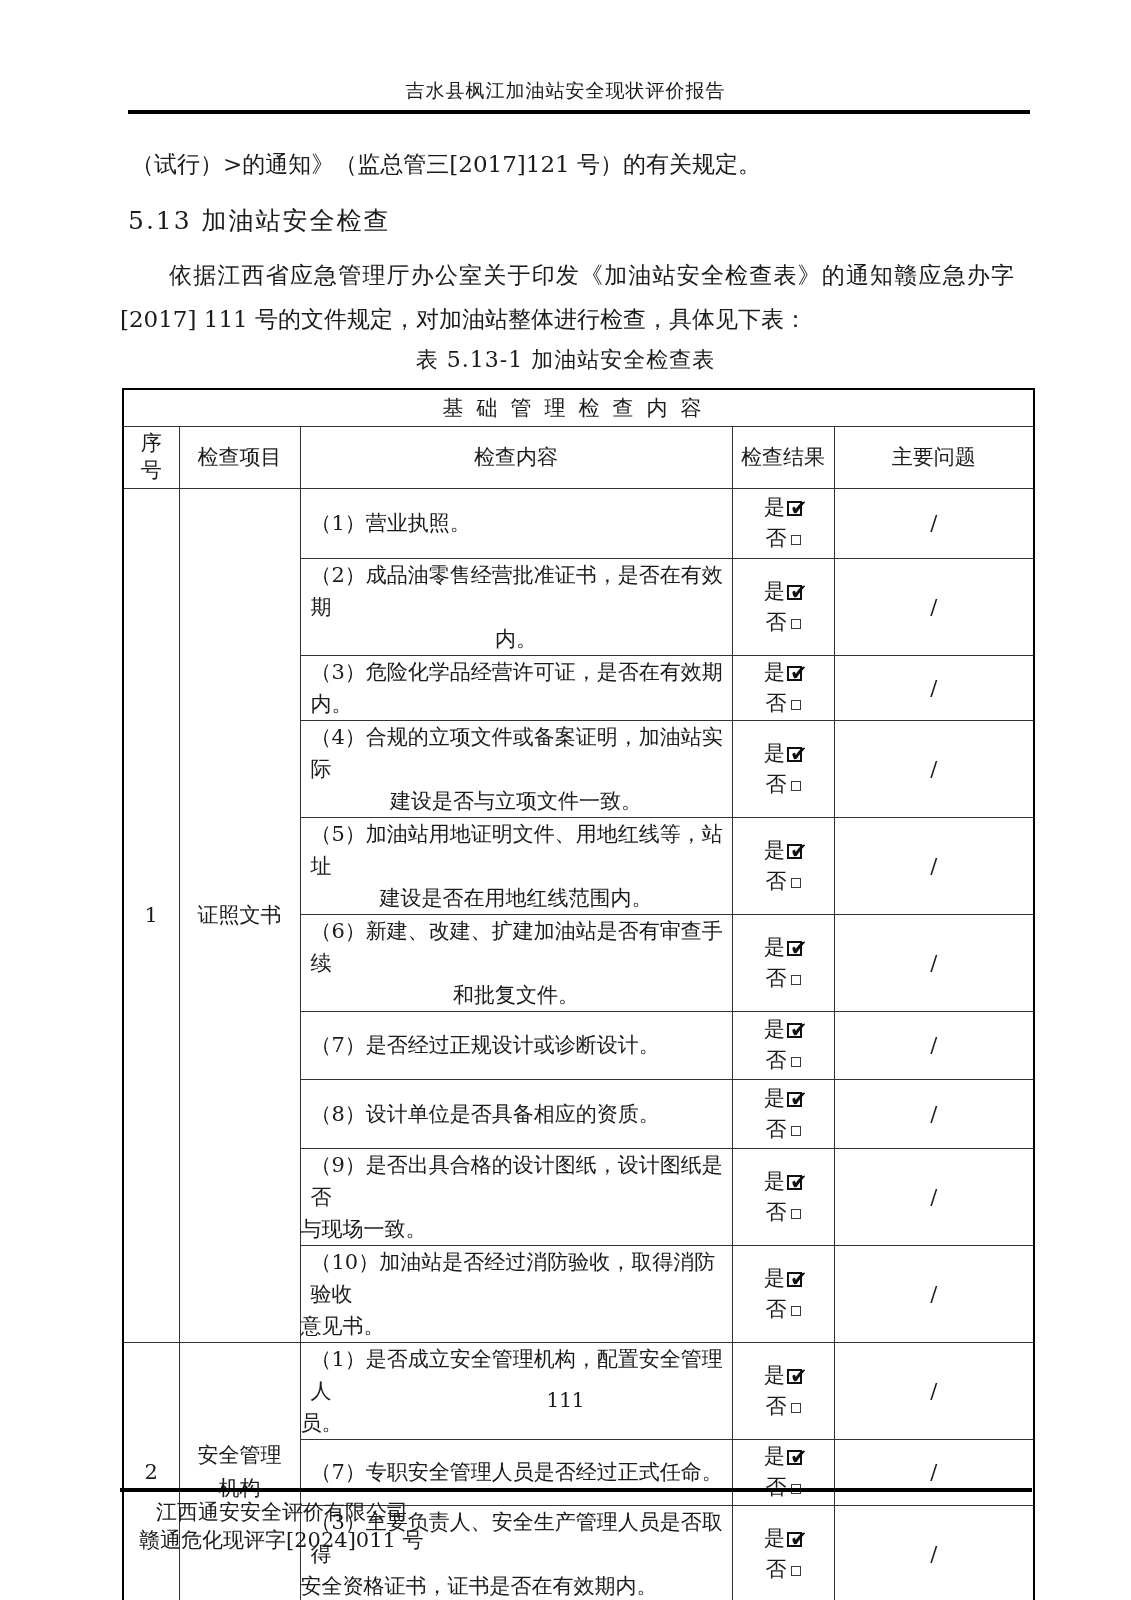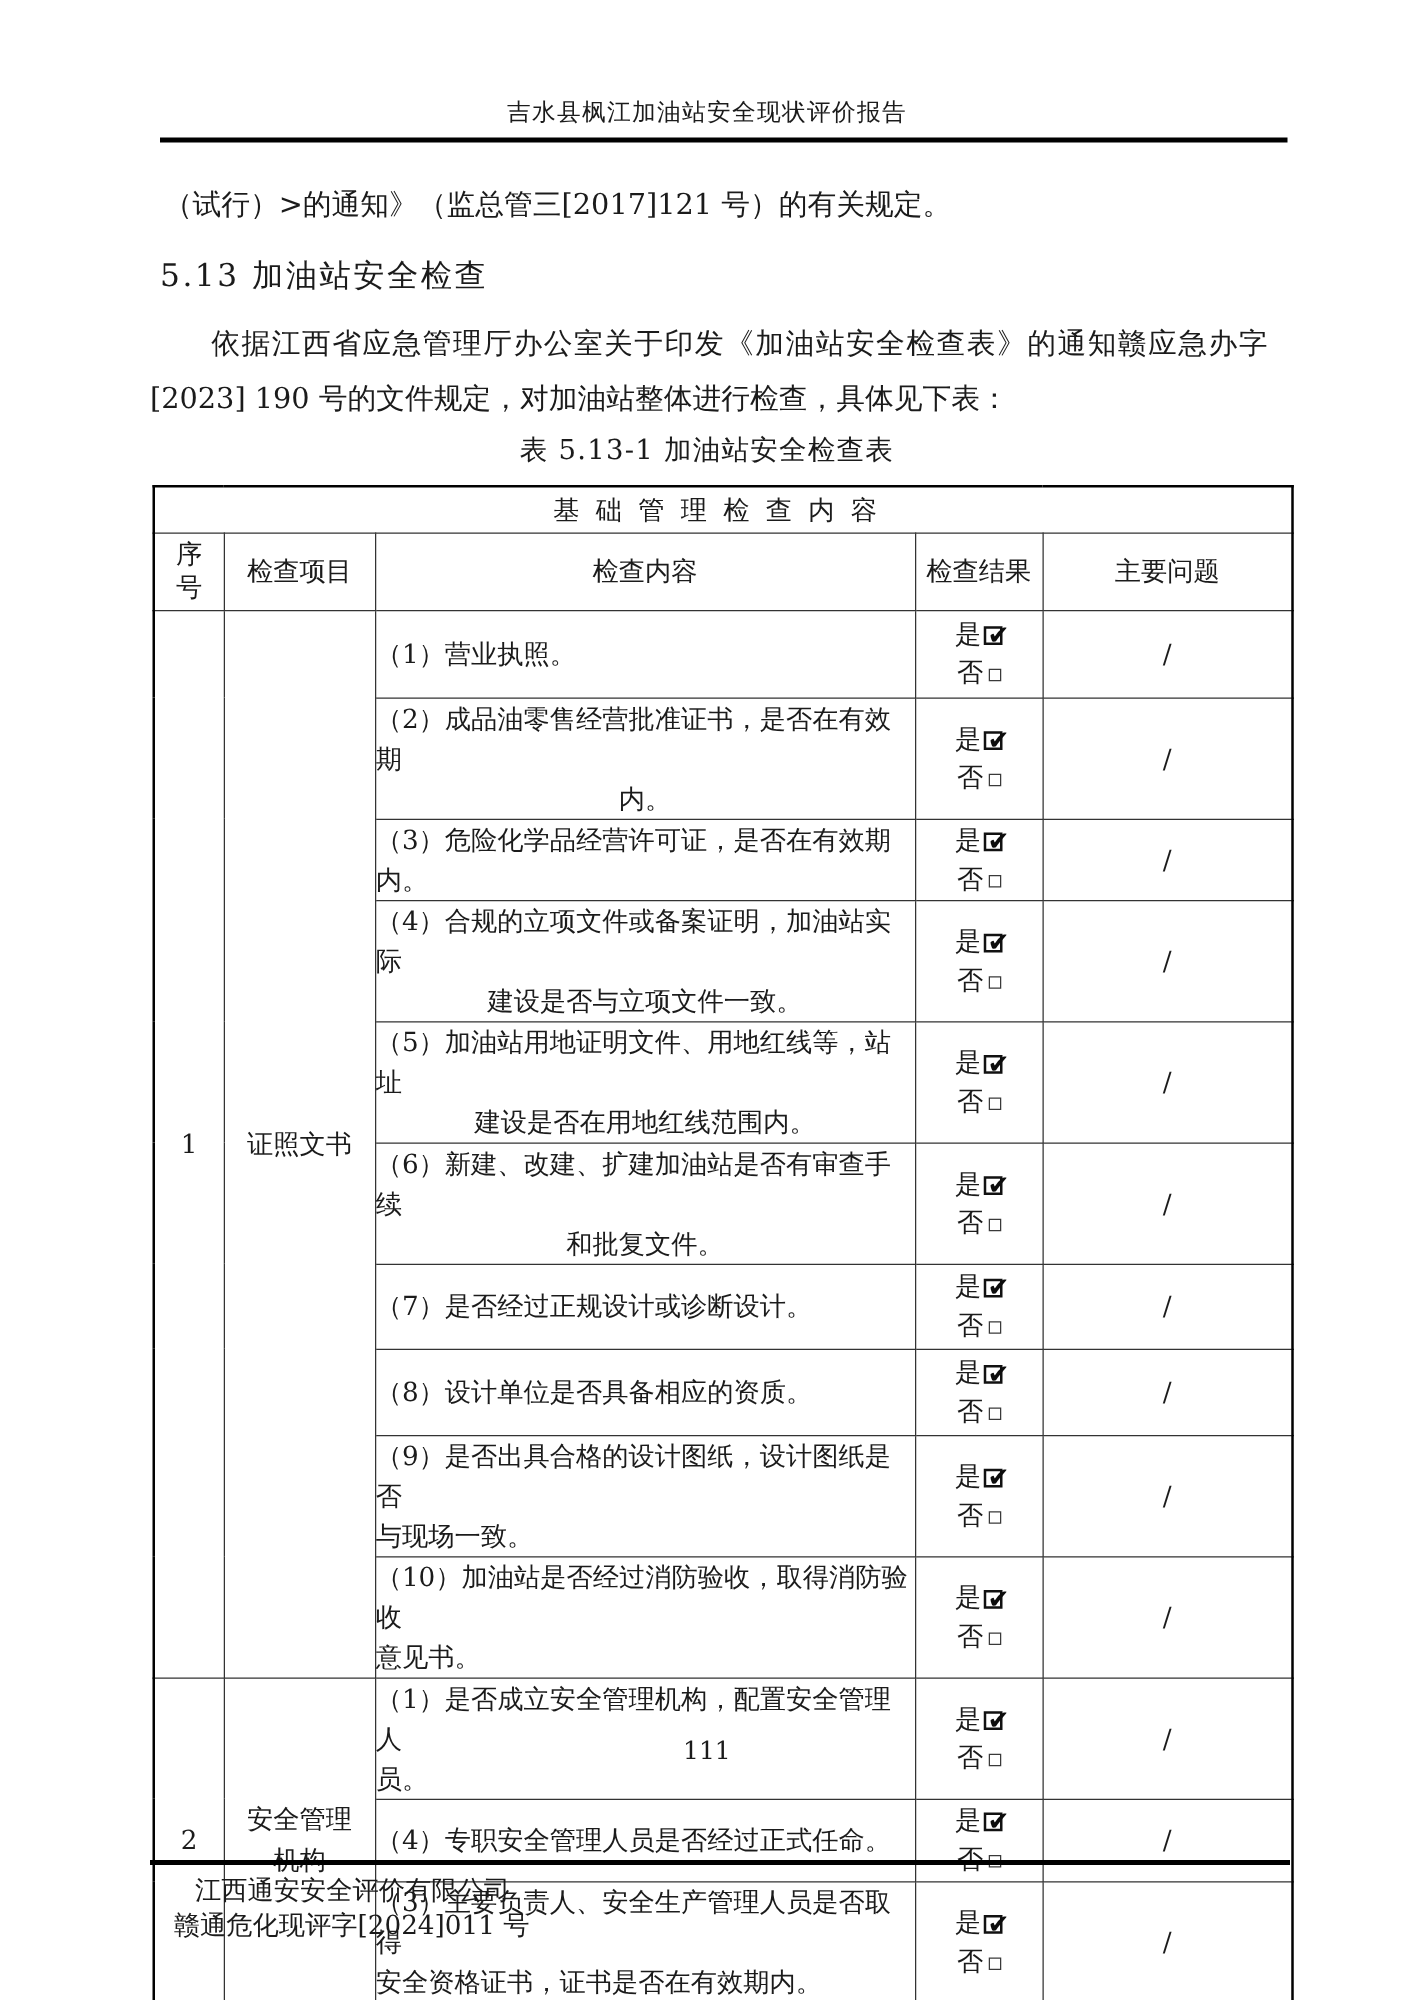--- a/index.html
+++ b/index.html
@@ -67,21 +67,21 @@
     height: 37px;
     text-align: center;
     letter-spacing: 13px;
     padding-left: 13px;
   }
   .col-header th { height: 62px; text-align: center; vertical-align: middle; line-height: 27px; }
   td.c-seq  { text-align: center; vertical-align: middle; }
   td.c-item { text-align: center; vertical-align: middle; line-height: 33px; }
   td.c-con  { text-align: left; vertical-align: middle; padding: 2px 6px 2px 5px; line-height: 32px; }
   td.c-con .ln { display: block; }
-  .ln-first  { }
+  .ln-first  { padding-left: 10px; }
   .ln-center { text-align: center; }
   .ln-left   { text-align: left; }
   td.c-res { text-align: center; vertical-align: middle; }
   .res-ln { line-height: 31px; white-space: nowrap; }
   .cb { display: inline-block; position: relative; }
   .cb-checked {
     width: 15px; height: 15px;
     border: 2px solid #111;
     margin-left: 2px;
     vertical-align: -2px;
@@ -133,21 +133,21 @@
 </head>
 <body>
 
 <div class="doc-header-title">吉水县枫江加油站安全现状评价报告</div>
 <div class="header-rule"></div>
 
 <div class="intro-line">（试行）&gt;的通知》（监总管三[2017]121 号）的有关规定。</div>
 
 <div class="section-heading">5.13 加油站安全检查</div>
 
-<div class="body-paragraph">依据江西省应急管理厅办公室关于印发《加油站安全检查表》的通知赣应急办字[2023] 190 号的文件规定，对加油站整体进行检查，具体见下表：</div>
+<div class="body-paragraph">依据江西省应急管理厅办公室关于印发《加油站安全检查表》的通知赣应急办字[2017] 111 号的文件规定，对加油站整体进行检查，具体见下表：</div>
 
 <div class="table-caption">表 5.13-1 加油站安全检查表</div>
 
 <table class="checklist">
   <colgroup>
     <col style="width:56px">
       <col style="width:121px">
       <col style="width:432px">
       <col style="width:102px">
       <col style="width:200px">
@@ -301,21 +301,21 @@
     </td>
     <td class="c-res">
       <div class="res-ln"><span>是</span><span class="cb cb-checked"></span></div>
       <div class="res-ln"><span>否</span><span class="cb cb-empty"></span></div>
     </td>
     <td class="c-iss">/</td>
   </tr>
 
   <tr class="h66">
     <td class="c-con">
-      <span class="ln ln-first">（4）专职安全管理人员是否经过正式任命。</span>
+      <span class="ln ln-first">（7）专职安全管理人员是否经过正式任命。</span>
     </td>
     <td class="c-res">
       <div class="res-ln"><span>是</span><span class="cb cb-checked"></span></div>
       <div class="res-ln"><span>否</span><span class="cb cb-empty"></span></div>
     </td>
     <td class="c-iss">/</td>
   </tr>
 
   <tr class="h64">
     <td class="c-con">

